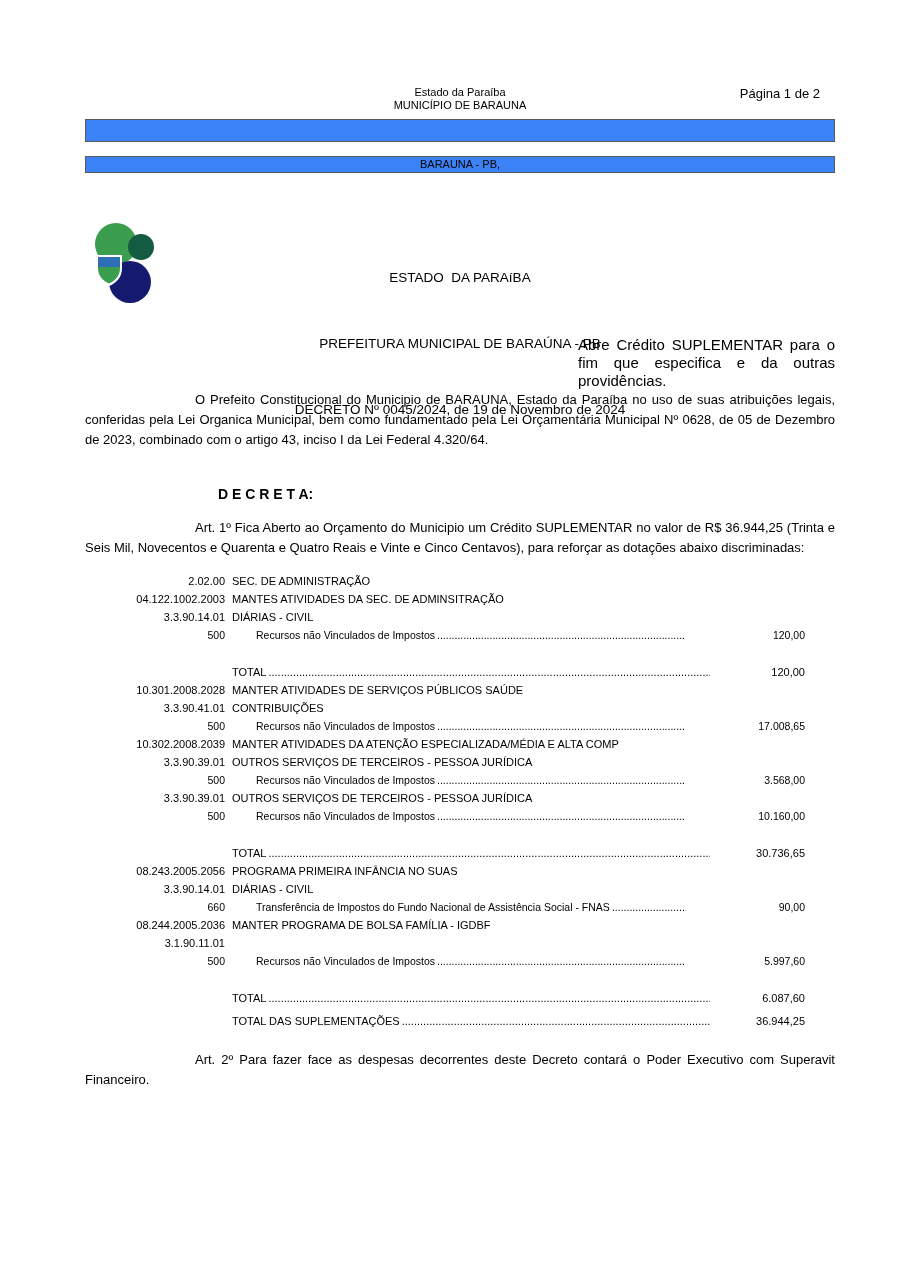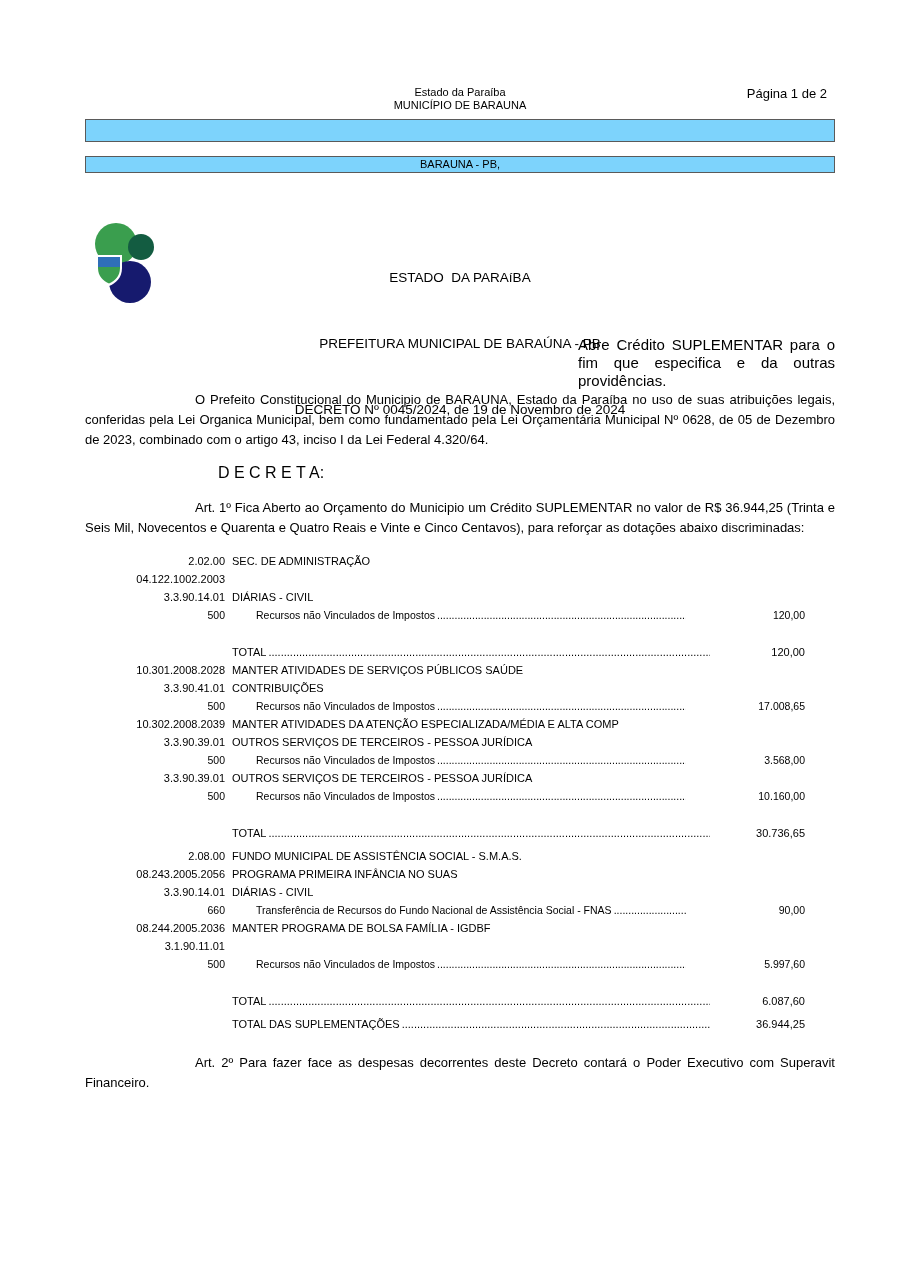--- a/index.html
+++ b/index.html
@@ -4,31 +4,31 @@
 <style>
   html, body { margin:0; padding:0; background:#ffffff; }
   .page {
     position:relative; width:900px; height:1273px; box-sizing:border-box;
     background:#ffffff; color:#000;
     padding:86px 65px 0 85px;
     font-family:"Liberation Sans", sans-serif;
     overflow:hidden;
   }
   .doc-header { position:relative; text-align:center; font-size:11px; line-height:13px; }
-  .page-indicator { position:absolute; right:8px; top:1px; font-size:13px; }
-  .gray-bar { box-sizing:border-box; border:1px solid #5a5a5a; background:#7dd3fc; }
+  .page-indicator { position:absolute; right:15px; top:1px; font-size:13px; }
+  .gray-bar { box-sizing:border-box; border:1px solid #5a5a5a; background:#3b82f6; }
   .bar-large { margin-top:7px; height:23px; }
   .bar-small { margin-top:14px; height:17px; font-size:11px; text-align:center; line-height:15px; }
   .title-row { position:relative; margin-top:48px; height:86px; }
   .logo { position:absolute; left:3px; top:0; width:76px; height:86px; }
   .title-block { text-align:center; font-size:13.5px; line-height:22px; padding-top:2px; white-space:pre-wrap; }
   .ementa { margin-top:29px; margin-left:493px; width:257px; text-align:justify; font-size:15px; line-height:18px; }
   .body-par { margin:0; text-align:justify; font-size:13px; line-height:20px; text-indent:110px; }
   .preamble { }
-  .decreta { margin-top:14px; font-size:16px; padding-left:133px; }
+  .decreta { margin-top:36px; font-size:14px; padding-left:133px;font-weight:bold; }
   .art1 { margin-top:16px; }
   .budget-table { margin-top:14px; width:720px; }
   .trow { display:flex; align-items:baseline; line-height:18px; font-size:11px; }
   .trow.section { margin-top:5px; }
   .trow.total { margin-top:19px; }
   .trow.grandtotal { margin-top:5px; }
   .trow.resource { font-size:10.5px;gap:24px; }
   .tcode { flex:none; width:140px; text-align:right; white-space:nowrap; }
   .tdesc { flex:1; margin-left:7px; display:flex; align-items:flex-end; overflow:hidden; white-space:nowrap; }
   .leader { flex:1; overflow:hidden; white-space:nowrap; margin-left:2px; }
@@ -82,20 +82,23 @@
   <div class="budget-table">
       <div class="trow section">
         <span class="tcode">2.02.00</span>
         <span class="tdesc">
           <span>SEC. DE ADMINISTRAÇÃO</span>
         </span>
         <span class="tval"></span>
       </div>
       <div class="trow program">
         <span class="tcode">04.122.1002.2003</span>
+        <span class="tdesc">
+          <span>MANTES ATIVIDADES DA SEC. DE ADMINSITRAÇÃO</span>
+        </span>
         <span class="tval"></span>
       </div>
       <div class="trow element">
         <span class="tcode">3.3.90.14.01</span>
         <span class="tdesc">
           <span>DIÁRIAS - CIVIL</span>
         </span>
         <span class="tval"></span>
       </div>
       <div class="trow resource">
@@ -174,45 +177,38 @@
         <span class="tval">10.160,00</span>
       </div>
       <div class="trow total">
         <span class="tcode"></span>
         <span class="tdesc">
           <span>TOTAL </span>
           <span class="leader"></span>
         </span>
         <span class="tval">30.736,65</span>
       </div>
-      <div class="trow section">
-        <span class="tcode">2.08.00</span>
-        <span class="tdesc">
-          <span>FUNDO MUNICIPAL DE ASSISTÊNCIA SOCIAL - S.M.A.S.</span>
-        </span>
-        <span class="tval"></span>
-      </div>
       <div class="trow program">
         <span class="tcode">08.243.2005.2056</span>
         <span class="tdesc">
           <span>PROGRAMA PRIMEIRA INFÂNCIA NO SUAS</span>
         </span>
         <span class="tval"></span>
       </div>
       <div class="trow element">
         <span class="tcode">3.3.90.14.01</span>
         <span class="tdesc">
           <span>DIÁRIAS - CIVIL</span>
         </span>
         <span class="tval"></span>
       </div>
       <div class="trow resource">
         <span class="tcode">660</span>
         <span class="tdesc">
-          <span>Transferência de Recursos do Fundo Nacional de Assistência Social - FNAS</span>
+          <span>Transferência de Impostos do Fundo Nacional de Assistência Social - FNAS</span>
           <span class="leader"></span>
         </span>
         <span class="tval">90,00</span>
       </div>
       <div class="trow program">
         <span class="tcode">08.244.2005.2036</span>
         <span class="tdesc">
           <span>MANTER PROGRAMA DE BOLSA FAMÍLIA - IGDBF</span>
         </span>
         <span class="tval"></span>

